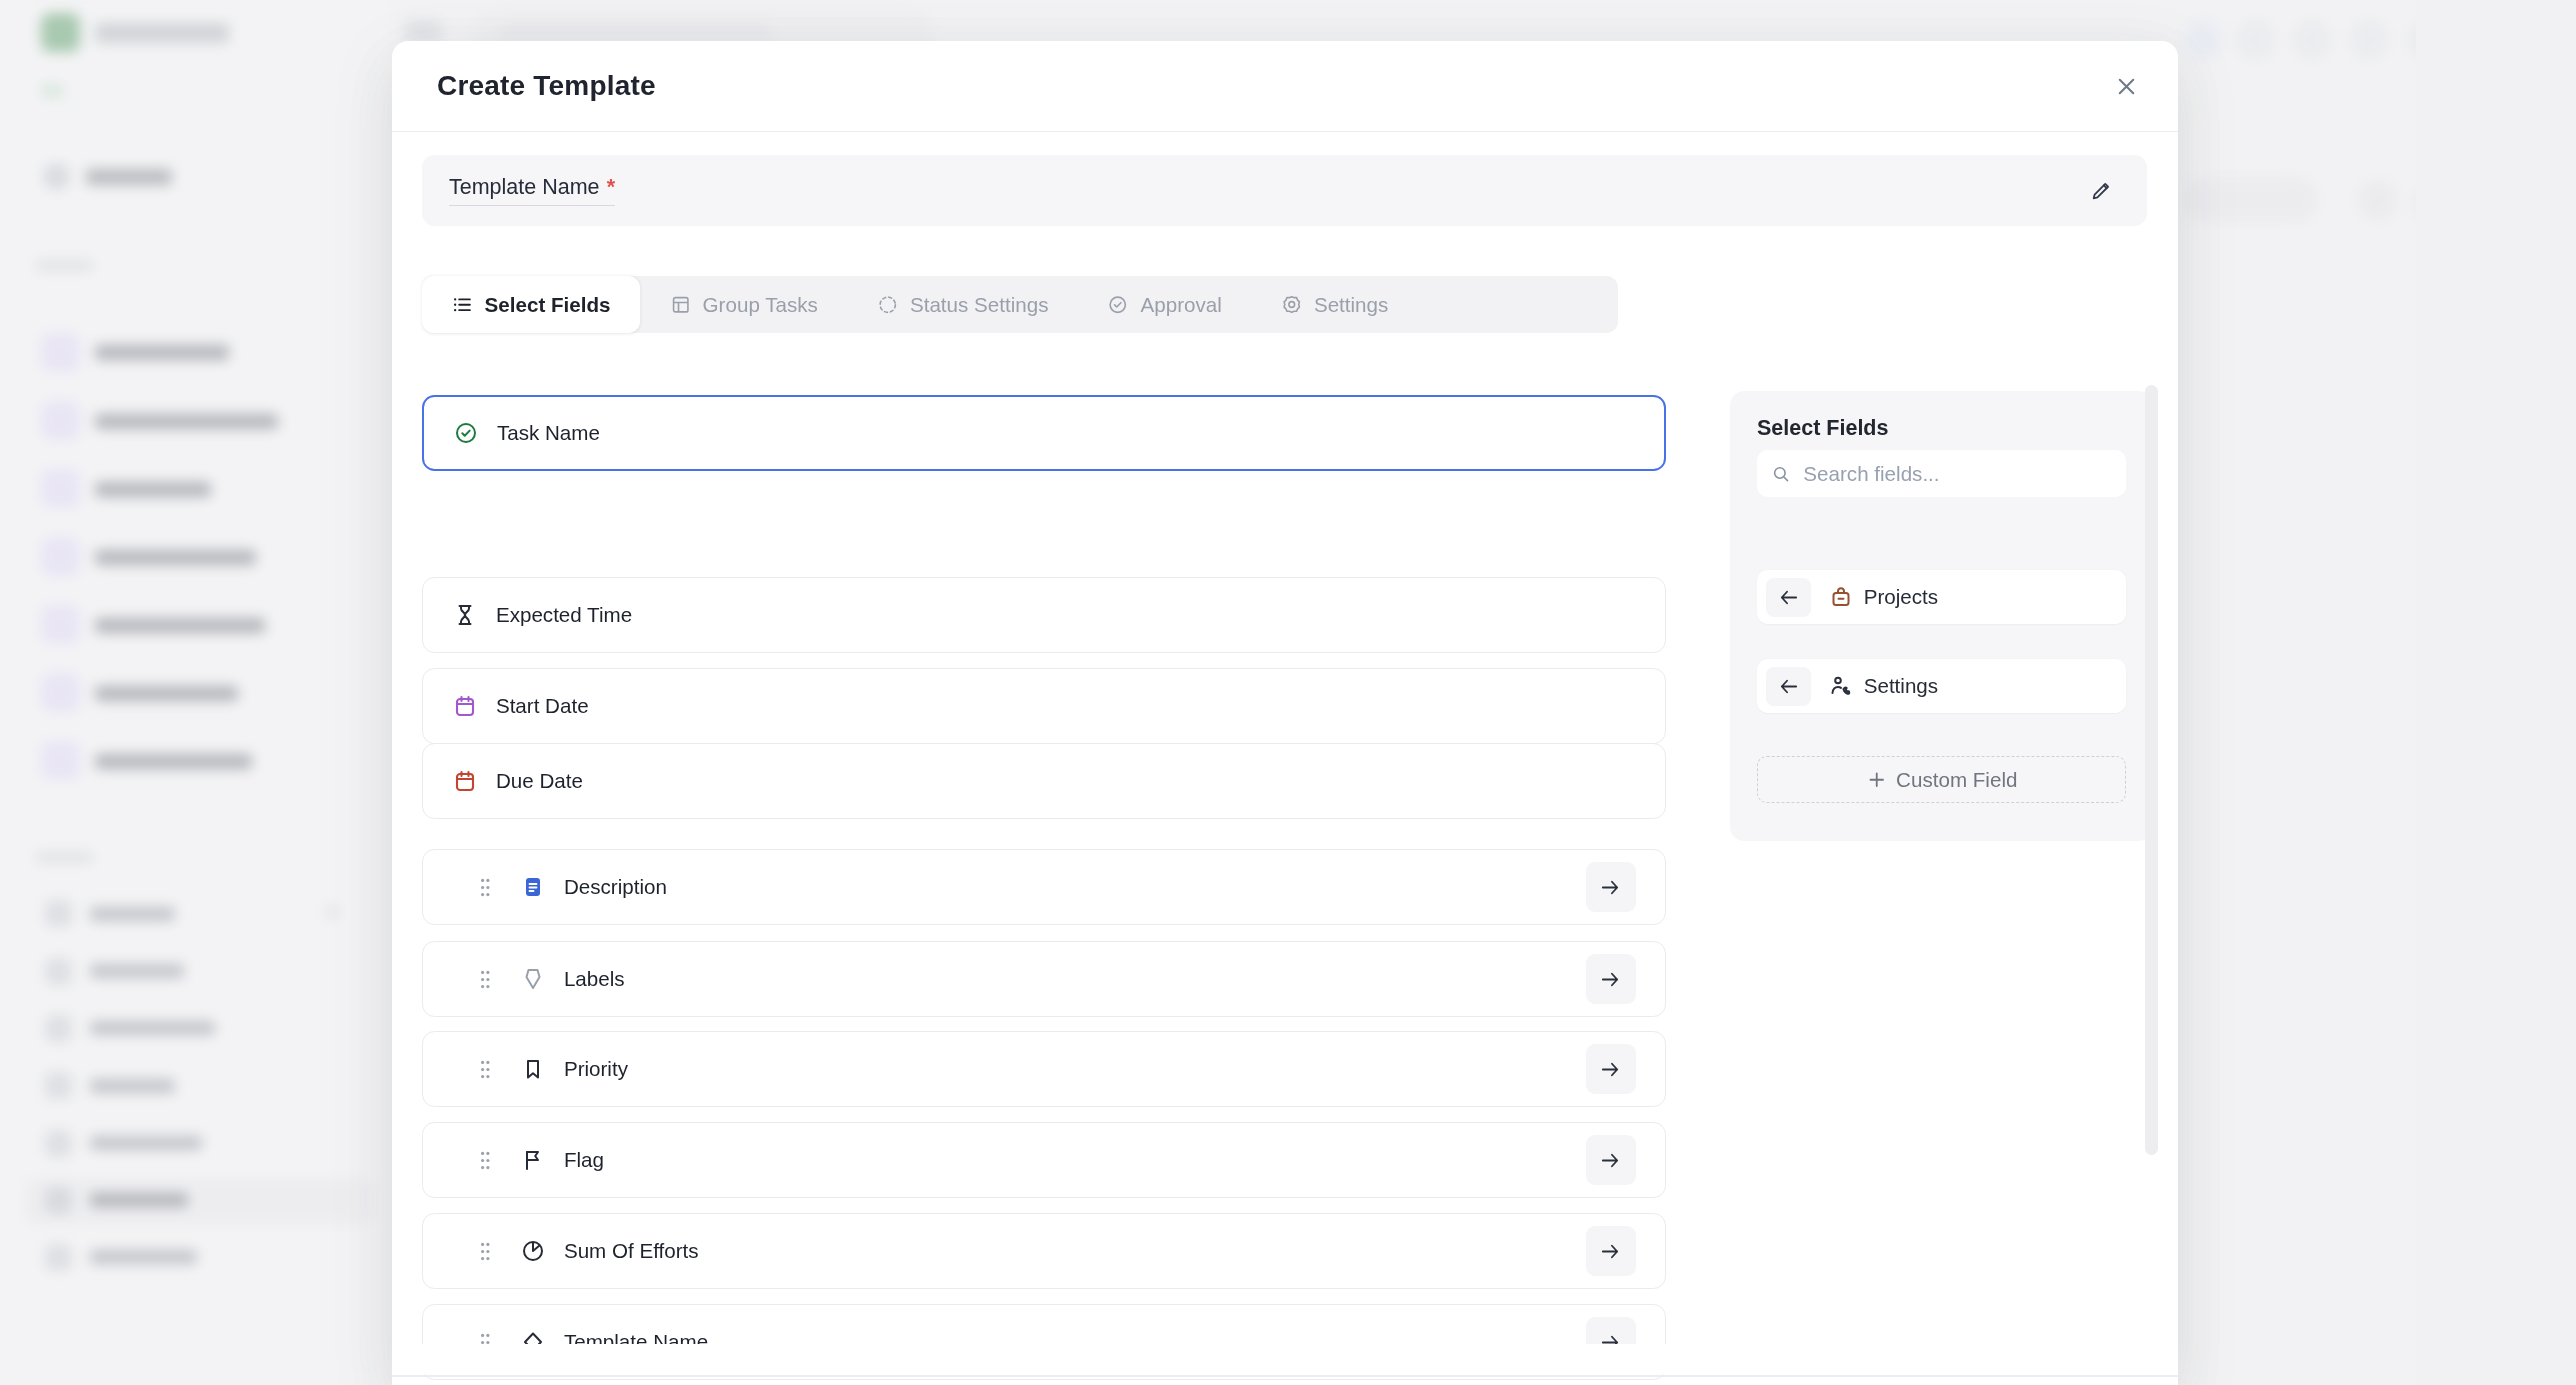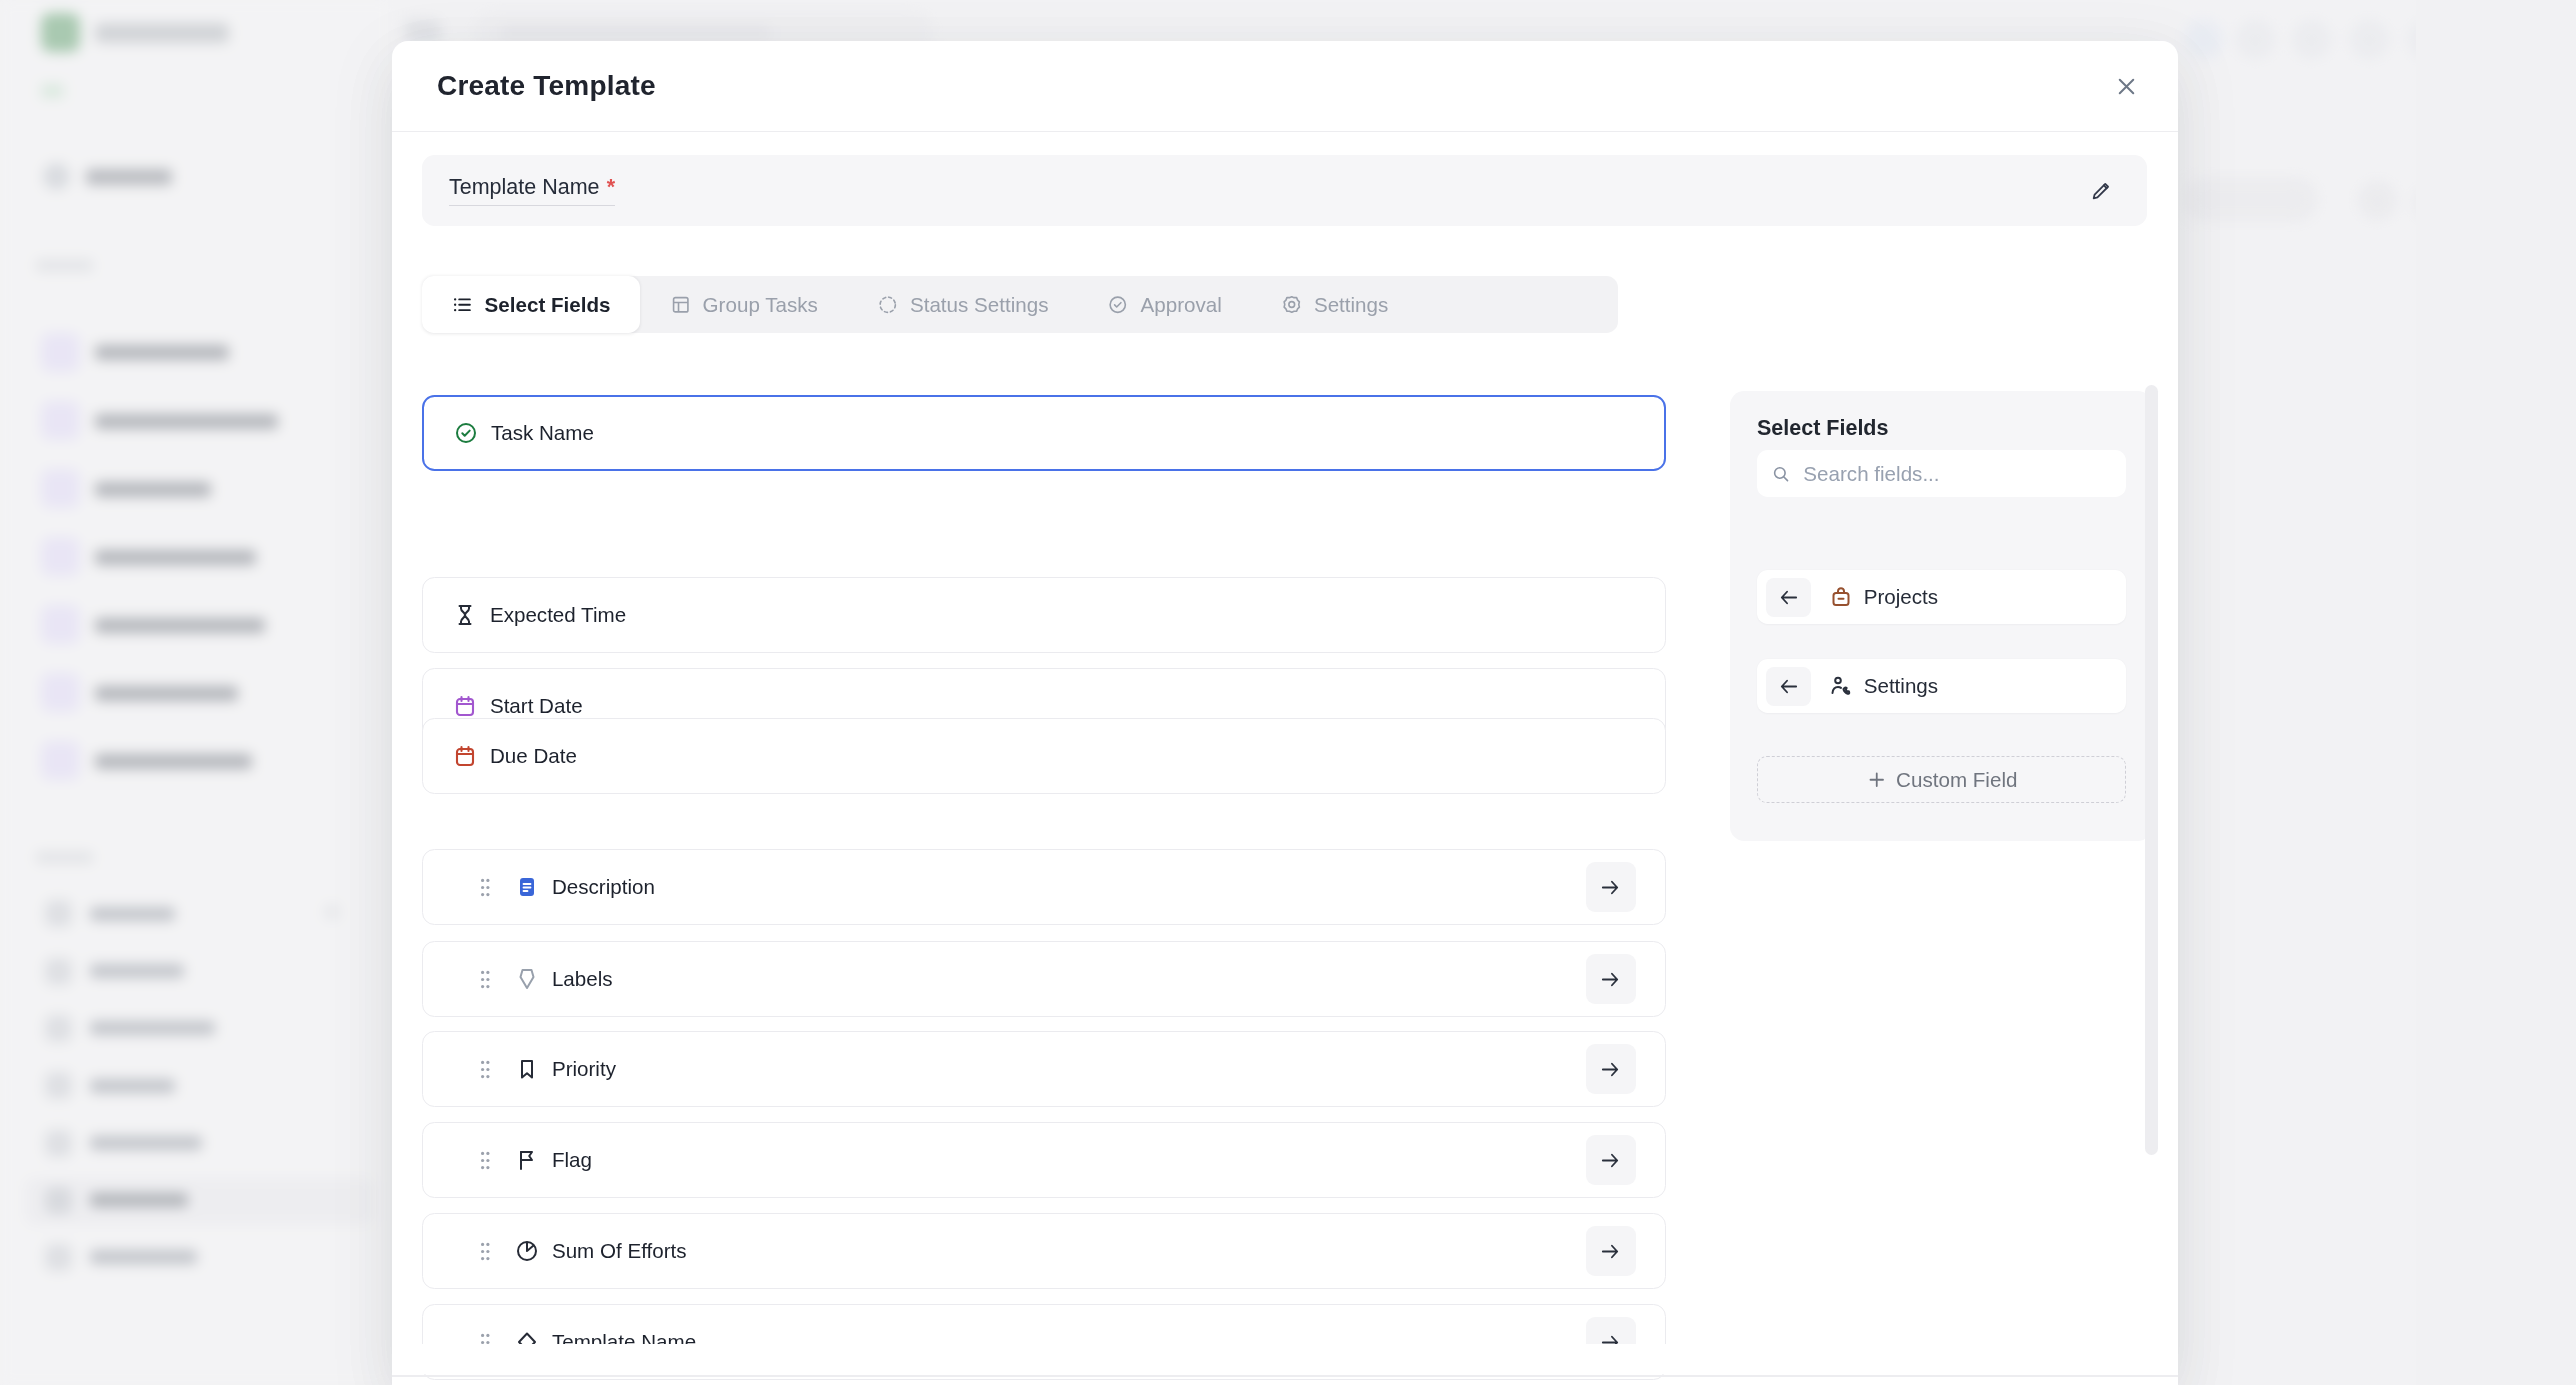--- a/index.html
+++ b/index.html
@@ -40,21 +40,21 @@
   .name-label-wrap{display:inline-flex;align-items:baseline;gap:7.2px;border-bottom:1.8px solid #d8d8de;padding-bottom:4.5px;}
   .name-label{font-size:21.5px;font-weight:500;color:#262c39;}
   .req-mark{font-size:21.5px;color:#e05252;font-weight:600;}
   .pencil-btn{margin-left:auto;border:none;background:transparent;color:#33394a;cursor:pointer;display:flex;}
 
   .tabs{position:absolute;left:30px;top:235px;width:1196px;height:57px;background:#f2f2f4;border-radius:11.6px;display:flex;align-items:stretch;}
   .tab{display:flex;align-items:center;gap:11.6px;padding:0 29.5px;font-size:20.6px;color:#9aa0ab;border-radius:11.6px;cursor:pointer;white-space:nowrap;}
   .tab.active{background:#fff;color:#1d222c;font-weight:600;box-shadow:0 0.9px 3.6px rgba(25,30,40,.10);}
   .tab svg{flex:none;}
 
-  .row{position:absolute;left:30px;width:1244px;height:76px;background:#fff;border:1.8px solid #ebebef;border-radius:12.5px;display:flex;align-items:center;padding:0 29.5px;box-sizing:border-box;}
+  .row{position:absolute;left:30px;width:1244px;height:76px;background:#fff;border:1.8px solid #ebebef;border-radius:12.5px;display:flex;align-items:center;padding:0 29.5px;box-sizing:border-box;gap:6px;}
   .row.sel{border:2.7px solid #4a72e8;}
   .row .ficon{display:flex;margin-right:13.4px;flex:none;}
   .row .flabel{font-size:20.6px;font-weight:500;color:#1d222d;}
   .row.drag{padding-left:56px;}
   .row .handle{display:flex;margin-right:23px;flex:none;cursor:grab;}
   .arrow-btn{margin-left:auto;width:50px;height:50px;border:none;border-radius:9px;background:#f5f5f7;display:flex;align-items:center;justify-content:center;cursor:pointer;color:#2a303c;flex:none;}
 
   .panel{position:absolute;left:1338px;top:350px;width:422px;height:450px;background:#f6f6f8;border-radius:14.3px;box-sizing:border-box;padding:25px 27px;}
   .panel-title{font-size:21.5px;font-weight:600;color:#21262f;}
   .search-box{position:absolute;left:27px;top:59px;width:369px;height:47px;background:#fff;border-radius:10.7px;display:flex;align-items:center;padding:0 14.3px;box-sizing:border-box;gap:10.7px;}
@@ -222,21 +222,21 @@
     <div class="row" style="top:627px">
       <span class="ficon" style="color:#a257cf">
         <svg width="24" height="24" viewBox="0 0 24 24" fill="none" stroke="currentColor" stroke-width="2.1" stroke-linecap="round">
             <rect x="4" y="5" width="16" height="16" rx="3"></rect>
             <path d="M8.5 3v4M15.5 3v4M4 10h16"></path>
           </svg>
       </span>
       <span class="flabel">Start Date</span>
     </div>
 
-    <div class="row" style="top:677px">
+    <div class="row" style="top:702px">
       <span class="ficon" style="color:#c2452f">
         <svg width="24" height="24" viewBox="0 0 24 24" fill="none" stroke="currentColor" stroke-width="2.1" stroke-linecap="round">
             <rect x="4" y="5" width="16" height="16" rx="3"></rect>
             <path d="M8.5 3v4M15.5 3v4M4 10h16"></path>
           </svg>
       </span>
       <span class="flabel">Due Date</span>
     </div>
 
     <div class="row drag" style="top:808px">

